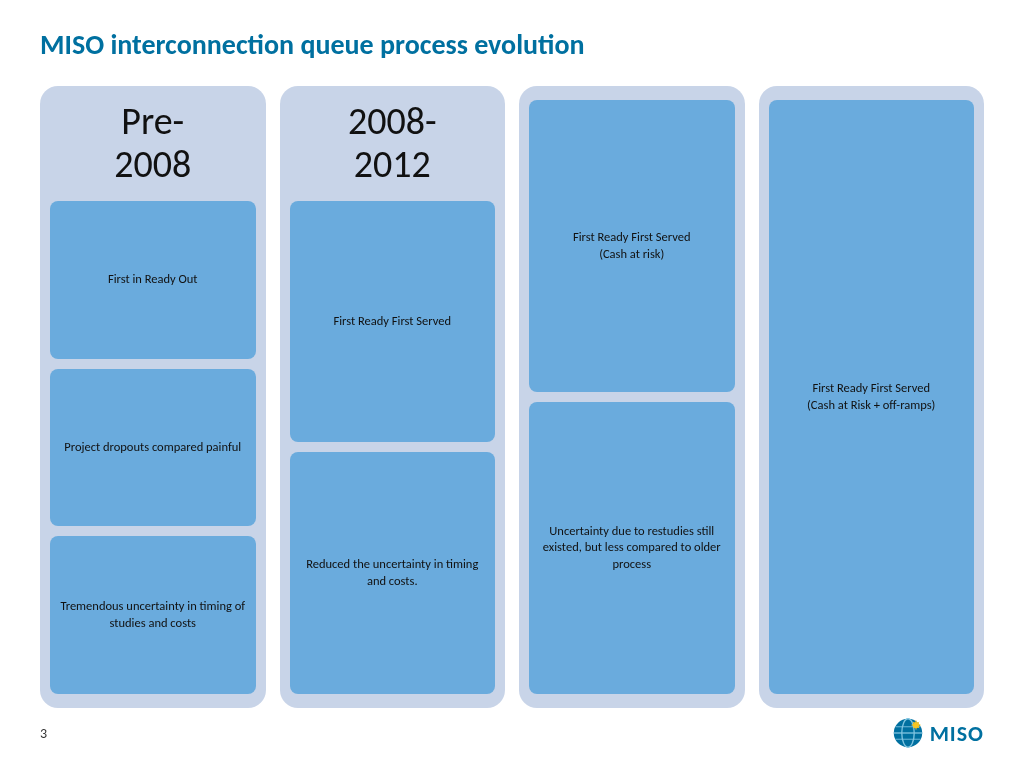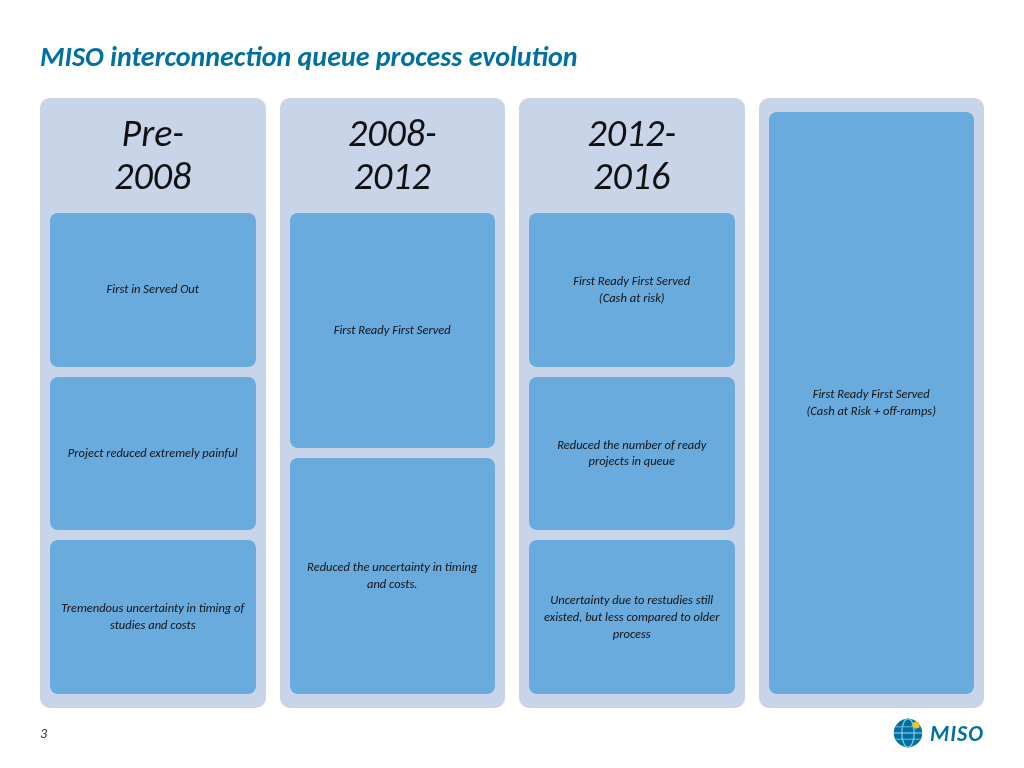--- a/index.html
+++ b/index.html
@@ -8,45 +8,44 @@
       height: 768px;
       background: #ffffff;
       font-family: 'Calibri', 'Segoe UI', Arial, sans-serif;
       overflow: hidden;
       position: relative;
     }
 
     .slide {
       width: 1024px;
       height: 768px;
-      padding: 40px 40px 20px 40px;
+      padding: 28px 40px 20px 40px;
       display: flex;
       flex-direction: column;
-      font-style: italic;
     }
 
     .title {
       font-size: 28px;
       font-weight: bold;
       color: #0070a0;
       margin-bottom: 24px;
       line-height: 1.2;
     }
 
     .columns-container {
       display: flex;
       flex-direction: row;
       gap: 14px;
       flex: 1;
     }
 
     .column {
       flex: 1;
       background: #c8d4e8;
-      border-radius: 10px;
+      border-radius: 18px;
       padding: 14px 10px 14px 10px;
       display: flex;
       flex-direction: column;
       gap: 0;
     }
 
     .col-header {
       font-size: 38px;
       font-weight: normal;
       color: #111111;
@@ -109,37 +108,35 @@
 </head>
 <body>
 
 <div class="slide">
   <div class="title">MISO interconnection queue process evolution</div>
 
   <div class="columns-container">
 
     <div class="column">
       <div class="col-header">Pre-<br>2008</div>
-      <div class="col-card">First in Served Out</div>
-      <div class="col-card">Project reduced extremely painful</div>
+      <div class="col-card">First in Ready Out</div>
+      <div class="col-card">Project dropouts compared painful</div>
       <div class="col-card">Tremendous uncertainty in timing of studies and costs</div>
     </div>
 
     <div class="column">
       <div class="col-header">2008-<br>2012</div>
       <div class="col-card">First Ready First Served</div>
       <div class="col-card">Reduced the uncertainty in timing and costs.</div>
     </div>
 
     <div class="column">
-      <div class="col-header">2012-<br>2016</div>
       <div class="col-card">
         <span>First Ready First Served<br>(Cash at risk)</span>
       </div>
-      <div class="col-card">Reduced the number of ready projects in queue</div>
       <div class="col-card">Uncertainty due to restudies still existed, but less compared to older process</div>
     </div>
 
     <div class="column">
       <div class="col-card">
         <span>First Ready First Served<br>(Cash at Risk + off-ramps)</span>
       </div>
     </div>
   </div>
 

